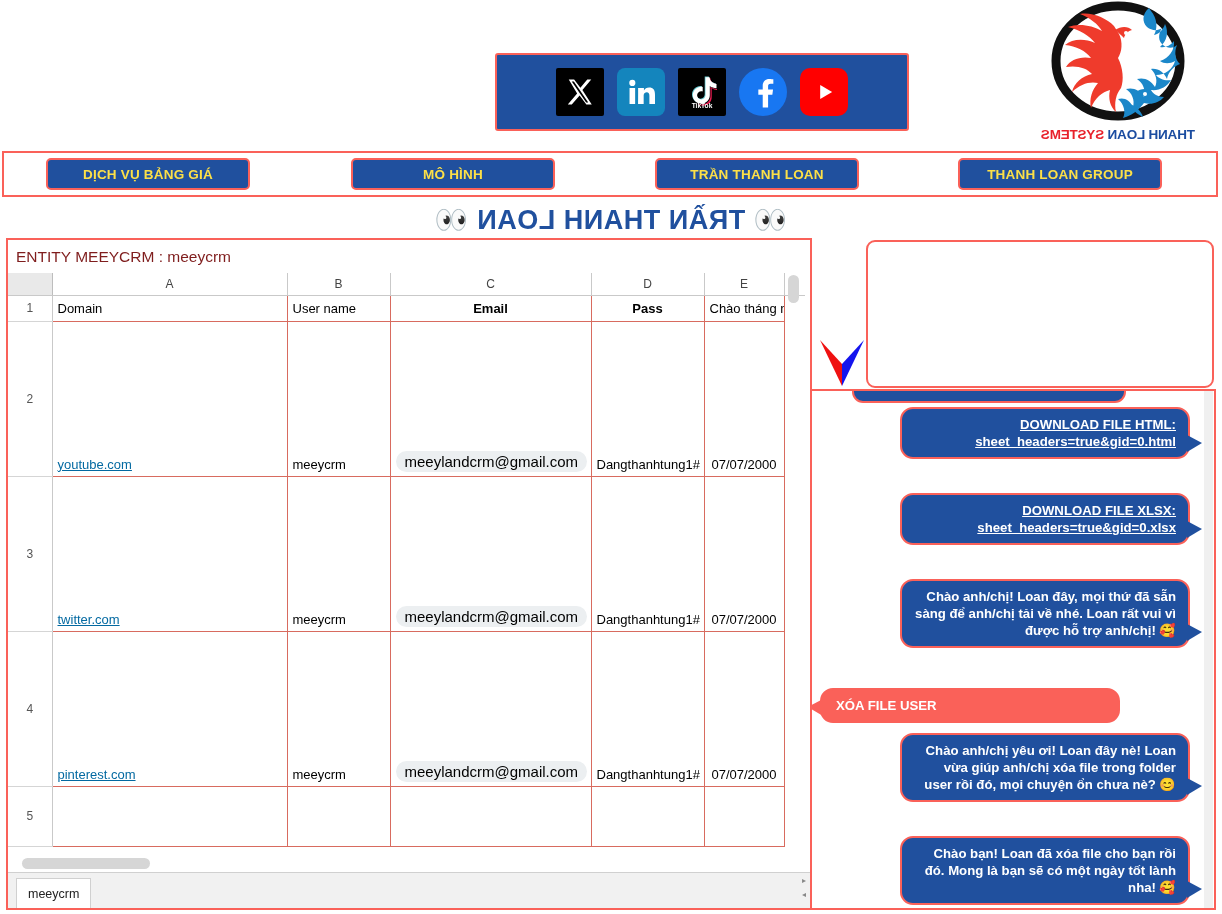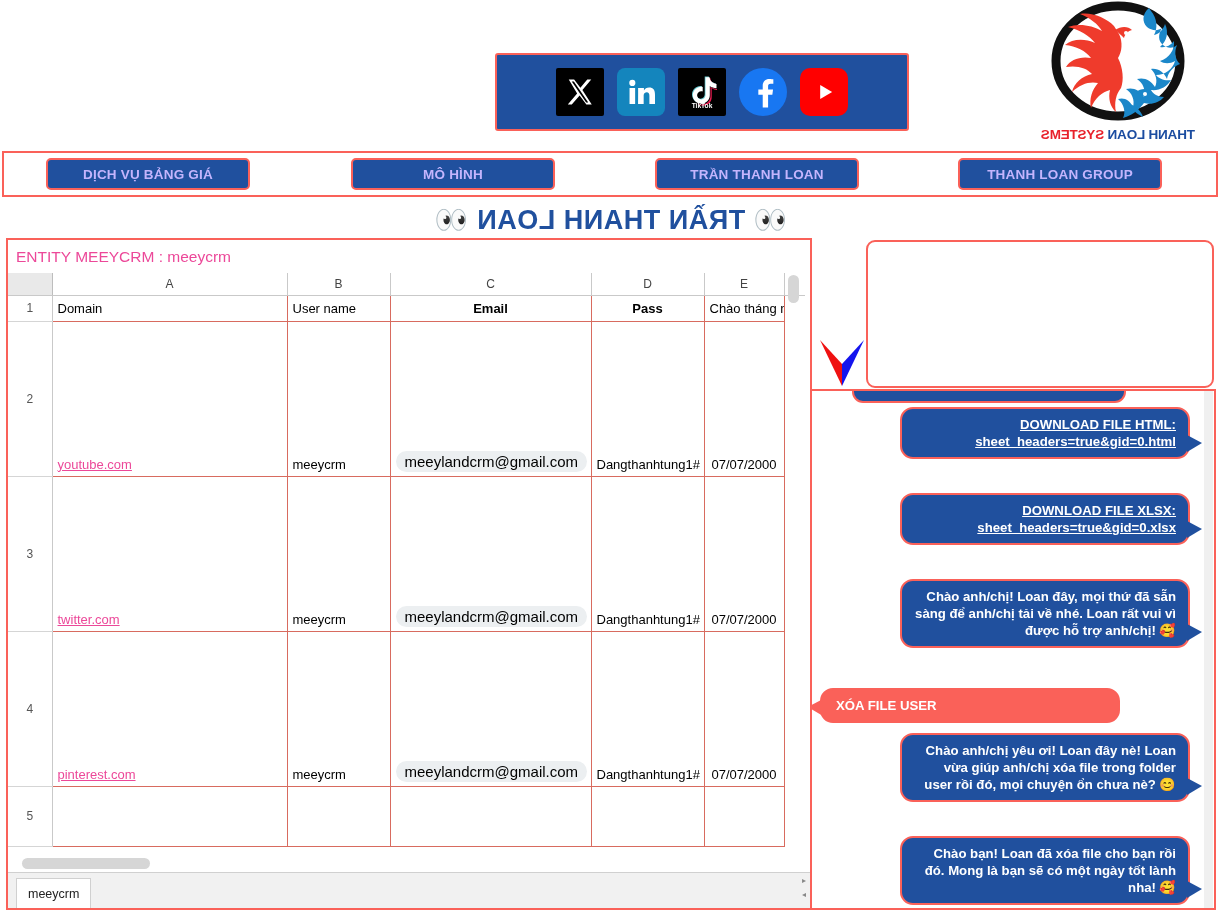--- a/index.html
+++ b/index.html
@@ -63,21 +63,21 @@
     border: 2.5px solid #fa6159;
     background: #ffffff;
     display: flex; align-items: center;
   }
   .nav-btn {
     position: absolute;
     height: 32px;
     background: #20509e;
     border: 2px solid #fa6159;
     border-radius: 5px;
-    color: #c4b5fd;
+    color: #fde047;
     font-size: 13.5px; font-weight: bold;
     display: flex; align-items: center; justify-content: center;
     letter-spacing: 0.2px;
     white-space: nowrap;
     cursor: pointer;
   }
   #nav-btn-0 { left: 42px;  width: 204px; }
   #nav-btn-1 { left: 347px; width: 204px; }
   #nav-btn-2 { left: 651px; width: 204px; }
   #nav-btn-3 { left: 954px; width: 204px; }
@@ -99,21 +99,21 @@
   #sheet-panel {
     position: absolute; left: 6px; top: 238px;
     width: 806px; height: 672px;
     border: 2.5px solid #fa6159;
     background: #ffffff;
     overflow: hidden;
   }
   #sheet-caption {
     height: 33px; line-height: 33px;
     padding-left: 8px;
-    font-size: 15.5px; color: #ec4899;
+    font-size: 15.5px; color: #7f1d1d;
     background: #fff;
     white-space: nowrap;
   }
   #sheet-scroller { position: relative; width: 802px; height: 600px; overflow: hidden; }
   table.grid {
     border-collapse: collapse;
     table-layout: fixed;
     width: 797px;
     font-size: 12.5px;
   }
@@ -172,21 +172,21 @@
   }
   tr.hdr-row td.rn { height: 26px; }
   .hdr-center { text-align:center; font-weight: bold; }
   .hdr-left   { text-align:left; }
 
   tr.data-row td { height: 155px; }
   tr.data-row td.cell { padding-bottom: 4px; }
   tr.last-row td { height: 60px; }
 
   a.domain-link {
-    color: #ec4899; text-decoration: underline;
+    color: #0369a1; text-decoration: underline;
     font-size: 13px; cursor: pointer;
   }
   .email-chip {
     display:inline-block;
     background: #eceff1;
     border-radius: 11px;
     padding: 2px 9px;
     font-size: 15px;
     color: #000;
   }

